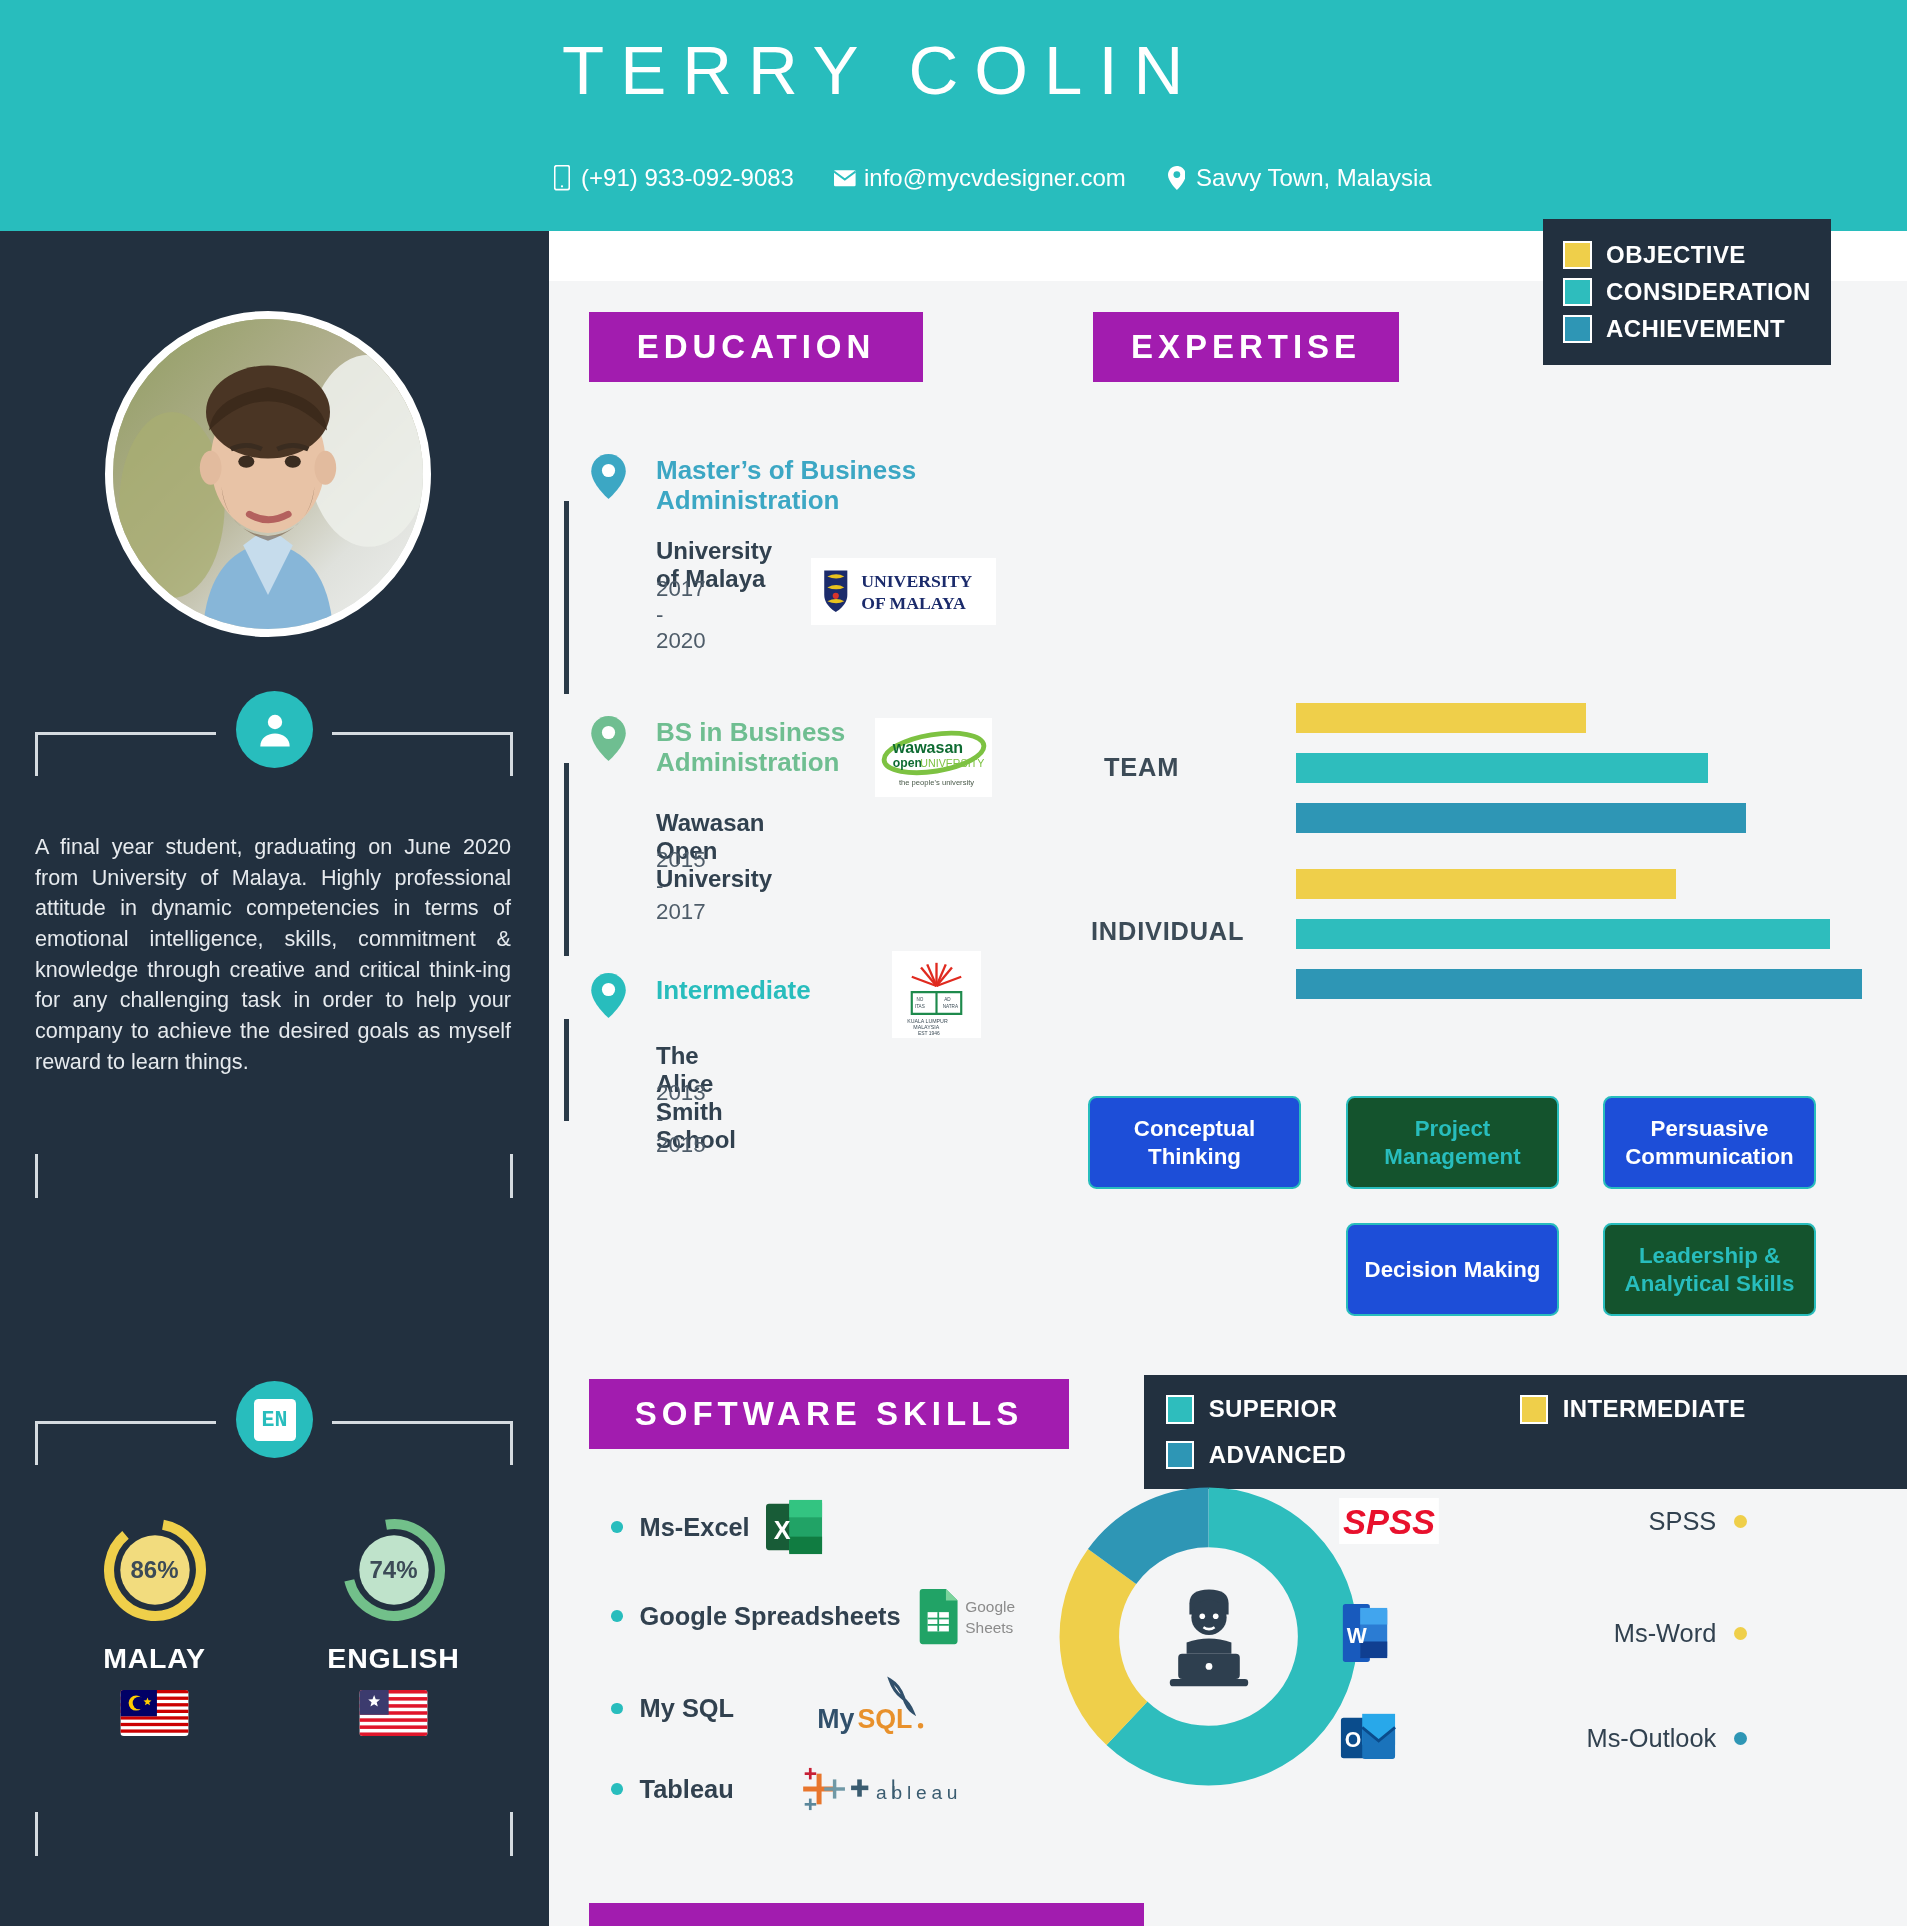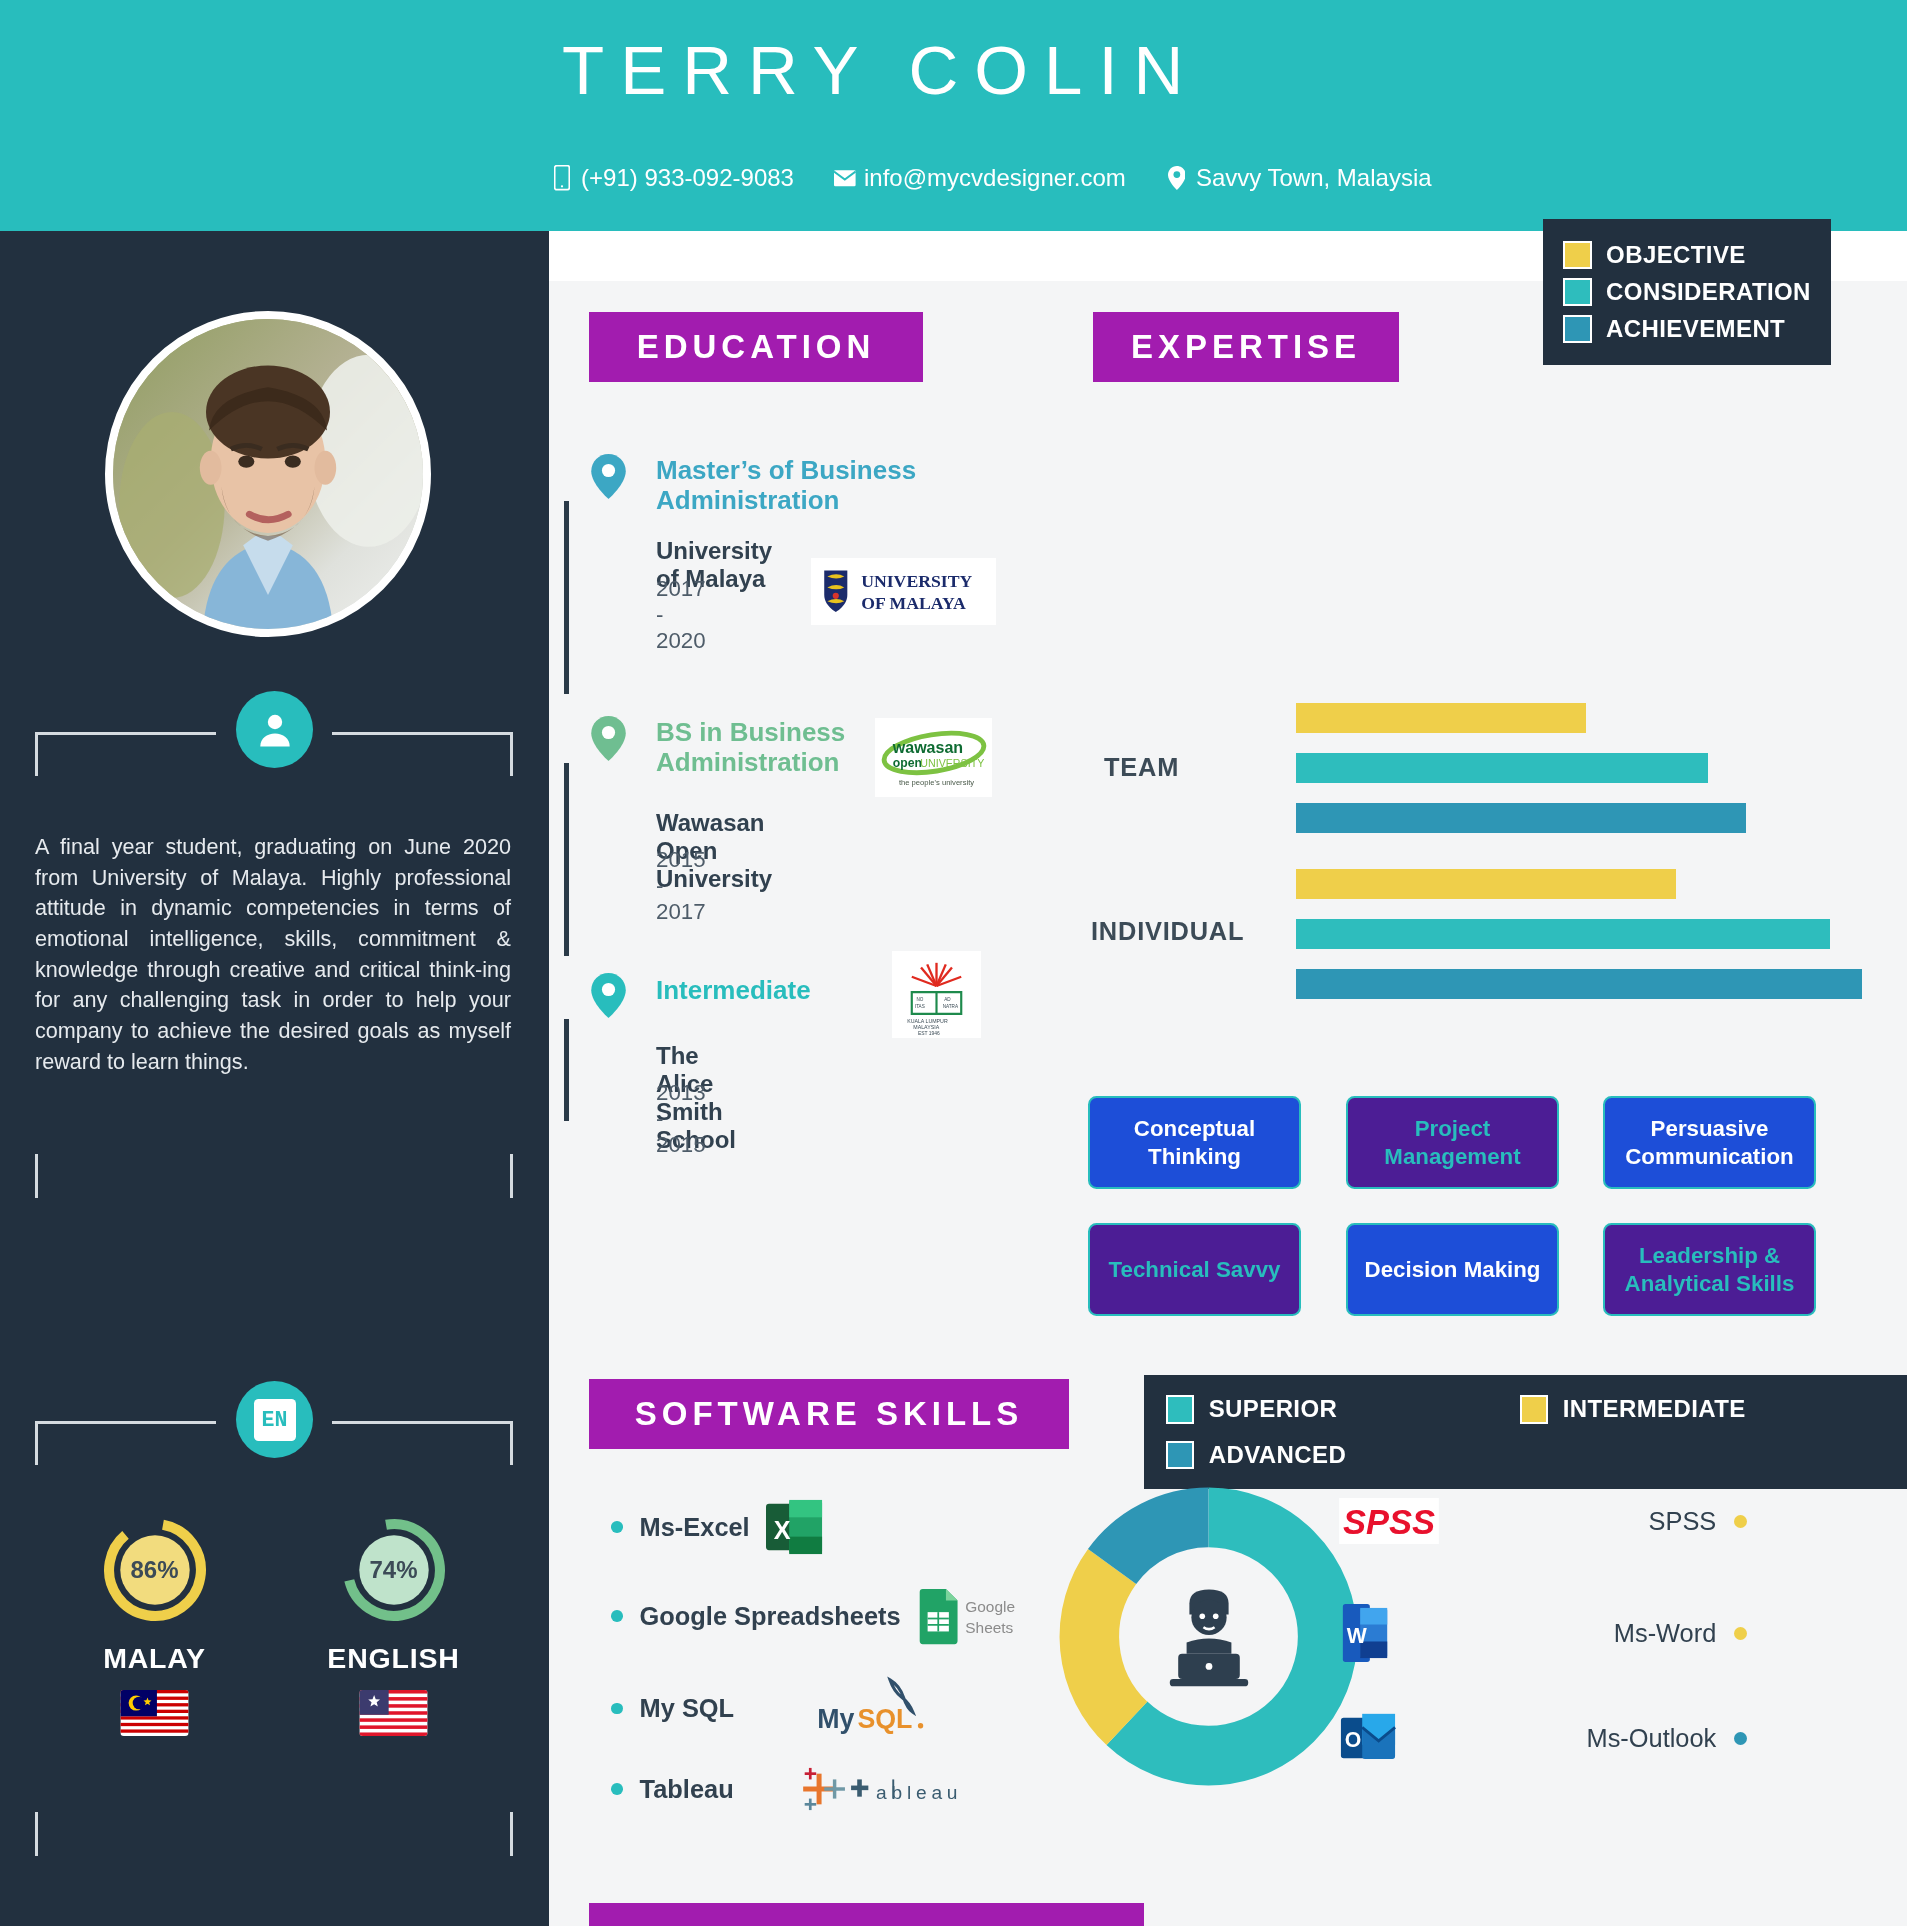--- a/index.html
+++ b/index.html
@@ -107,21 +107,21 @@
   .exp-cat { position:absolute; font-size:25.4px; font-weight:bold; color:#3C4B57; letter-spacing:0.8px; }
   .exp-bar { position:absolute; height:30px; }
 
   
   .tag {
     position:absolute; border-radius:8.5px; border:2.7px solid #28BDBD;
     display:flex; align-items:center; justify-content:center; text-align:center;
     font-size:22.3px; font-weight:bold; line-height:1.25; padding:0 7px;
   }
   .tag.filled { background:#1d4ed8; color:#FFFFFF; }
-  .tag.outline { background:#4c1d95; color:#28BDBD; }
+  .tag.outline { background:#14532d; color:#28BDBD; }
 
   
   .sw-item { position:absolute; display:flex; align-items:center; }
   .sw-dot { width:11.6px; height:11.6px; border-radius:50%; background:#28BDBD; flex:0 0 auto; }
   .sw-name { font-size:25.4px; font-weight:bold; color:#31414F; margin-left:17px; white-space:nowrap; }
   .sw-logo { margin-left:16px; display:flex; align-items:center; }
 
   
   .swr { position:absolute; display:flex; align-items:center; justify-content:space-between; width:408px; }
   .swr .lbl { font-size:25.4px; color:#31414F; margin-right:17.7px; }
@@ -398,21 +398,20 @@
   <div class="exp-bar" style="left:747px;top:522px;width:412px;background:#2EBDBD;"></div>
   <div class="exp-bar" style="left:747px;top:572px;width:450px;background:#2E96B5;"></div>
 
   <div class="exp-bar" style="left:747px;top:638px;width:380px;background:#EFCF4A;"></div>
   <div class="exp-bar" style="left:747px;top:688px;width:534px;background:#2EBDBD;"></div>
   <div class="exp-bar" style="left:747px;top:738px;width:566px;background:#2E96B5;"></div>
 
   <div class="tag filled" style="left:539px;top:865px;width:213px;height:93px;">Conceptual Thinking</div>
   <div class="tag outline" style="left:797px;top:865px;width:213px;height:93px;">Project Management</div>
   <div class="tag filled" style="left:1054px;top:865px;width:213px;height:93px;">Persuasive Communication</div>
-  <div class="tag outline" style="left:539px;top:992px;width:213px;height:93px;">Technical Savvy</div>
   <div class="tag filled" style="left:797px;top:992px;width:213px;height:93px;">Decision Making</div>
   <div class="tag outline" style="left:1054px;top:992px;width:213px;height:93px;">Leadership &amp; Analytical Skills</div>
 
   <div class="panel" style="left:0;top:1125px;width:1358px;height:497px;"></div>
   <div class="sec-title" style="left:40px;top:1148px;width:480px;height:70px;">SOFTWARE SKILLS</div>
 
   <div class="legend-box" style="left:595px;top:1144px;width:764px;padding:11.6px 21.6px;">
     <div style="display:flex;align-items:center;">
       <div class="lg-row" style="width:354px;">
         <span class="lg-sw" style="background:#2EBDBD;"></span>

